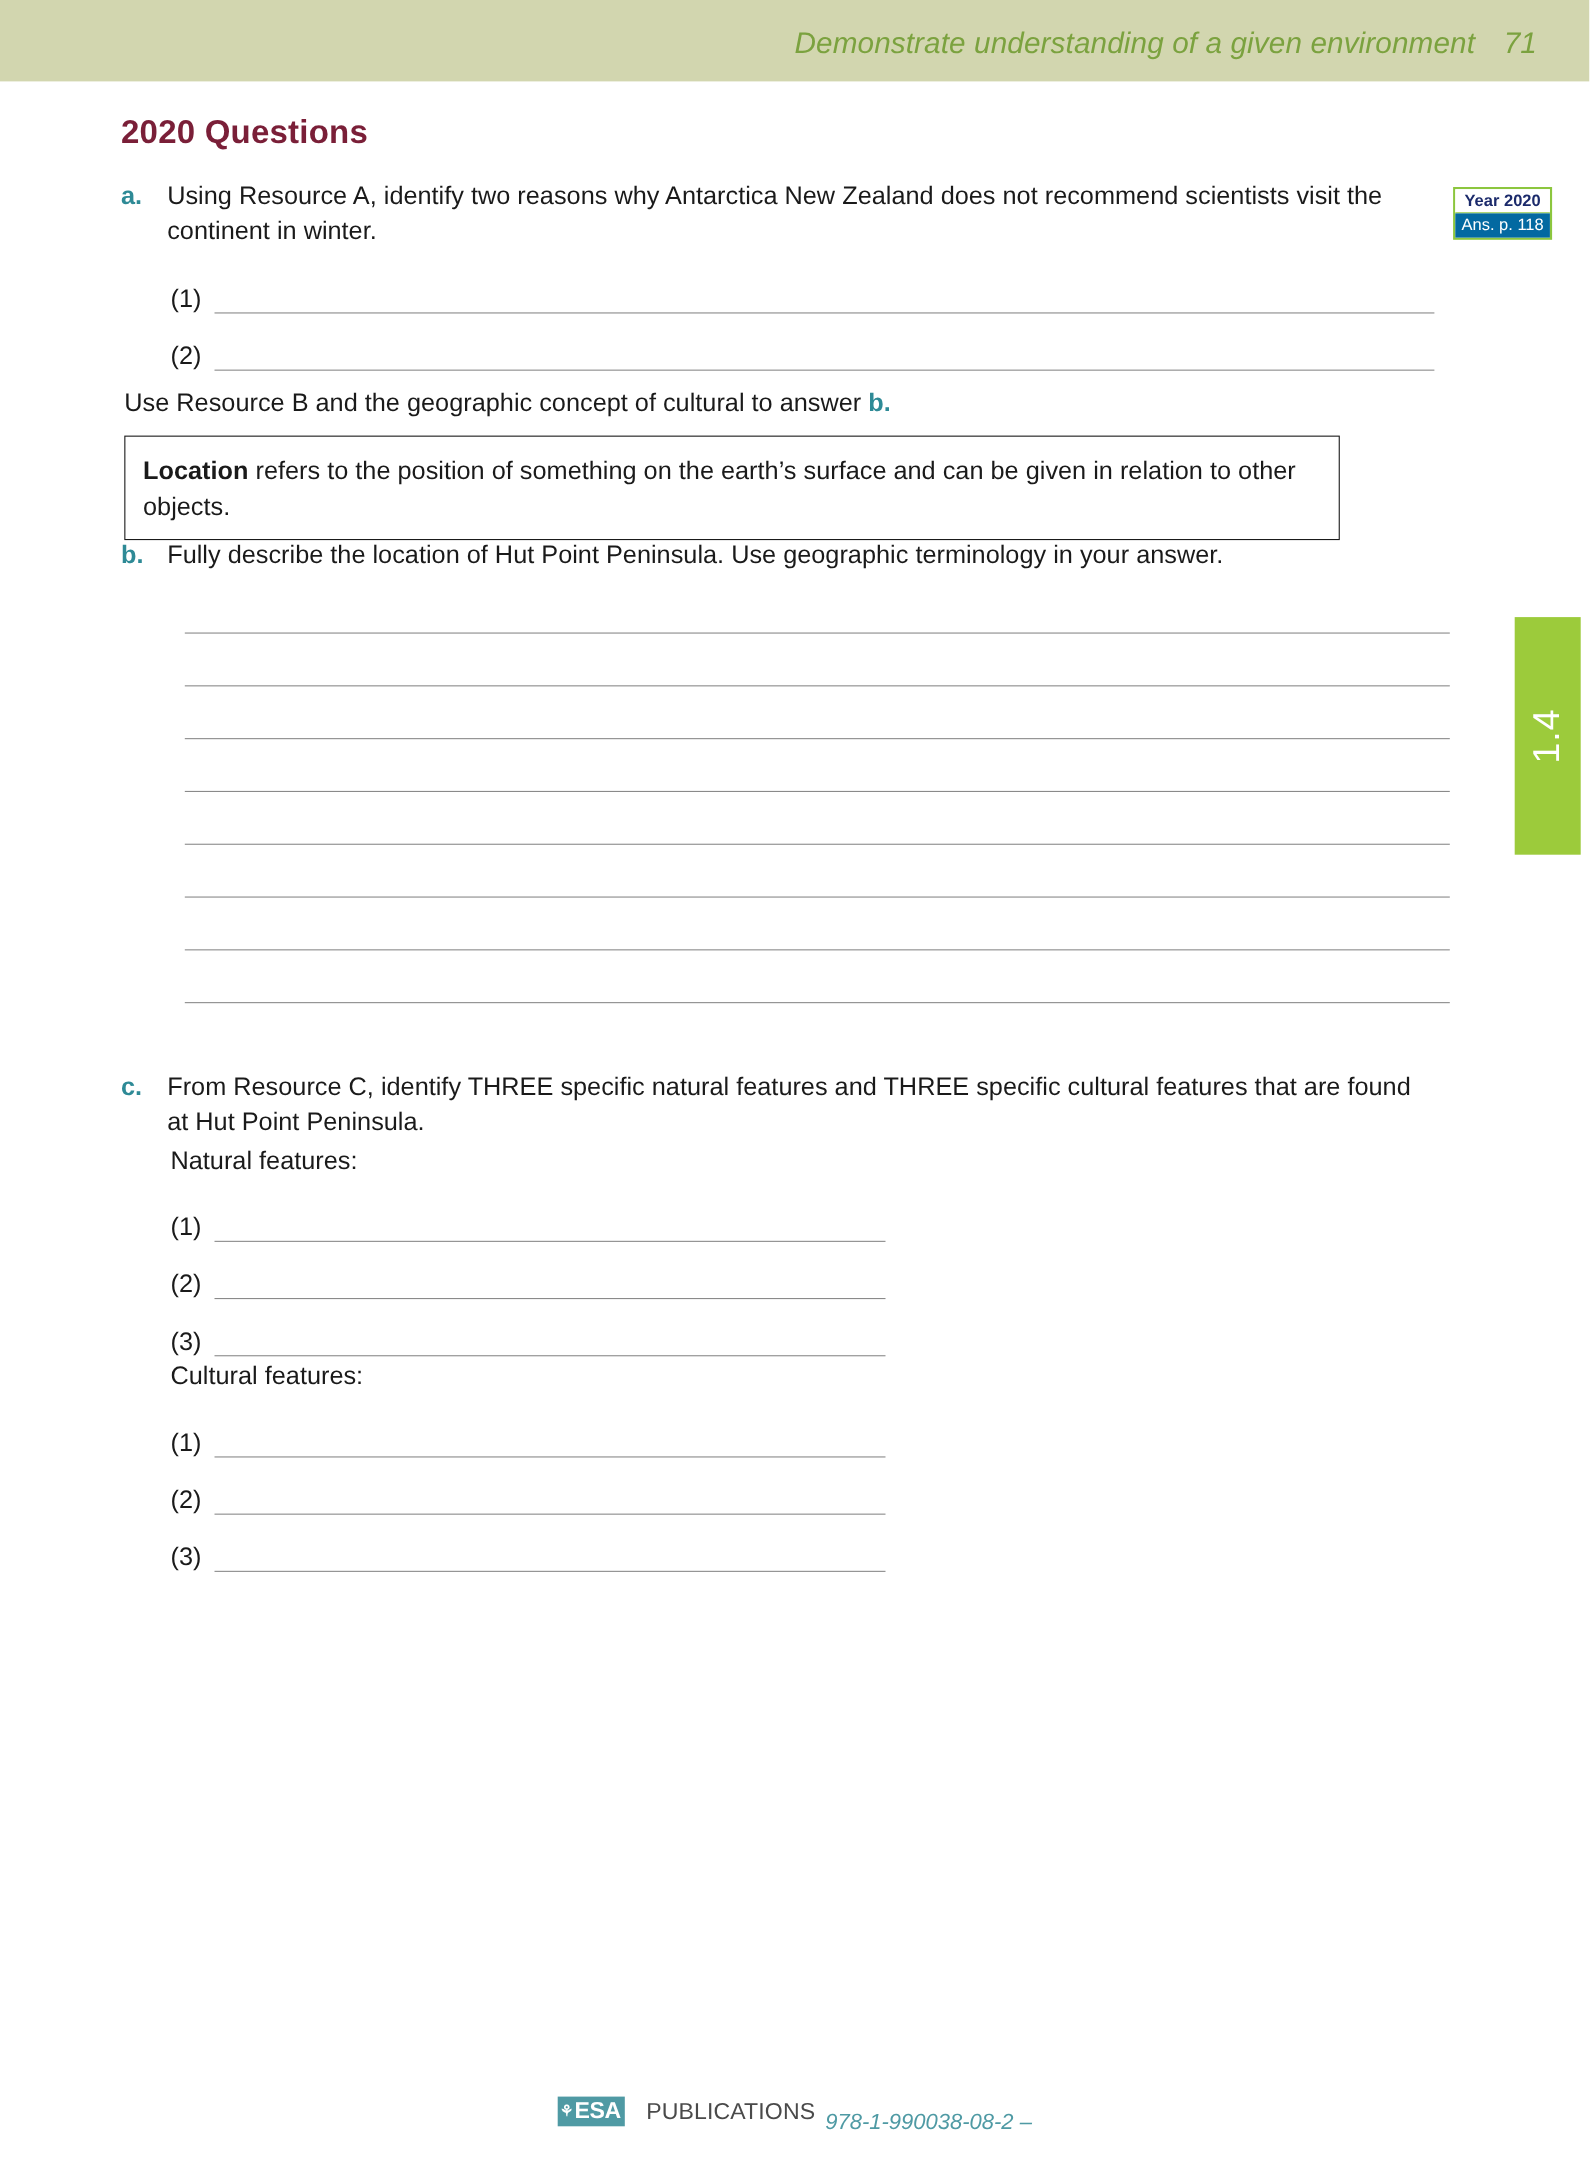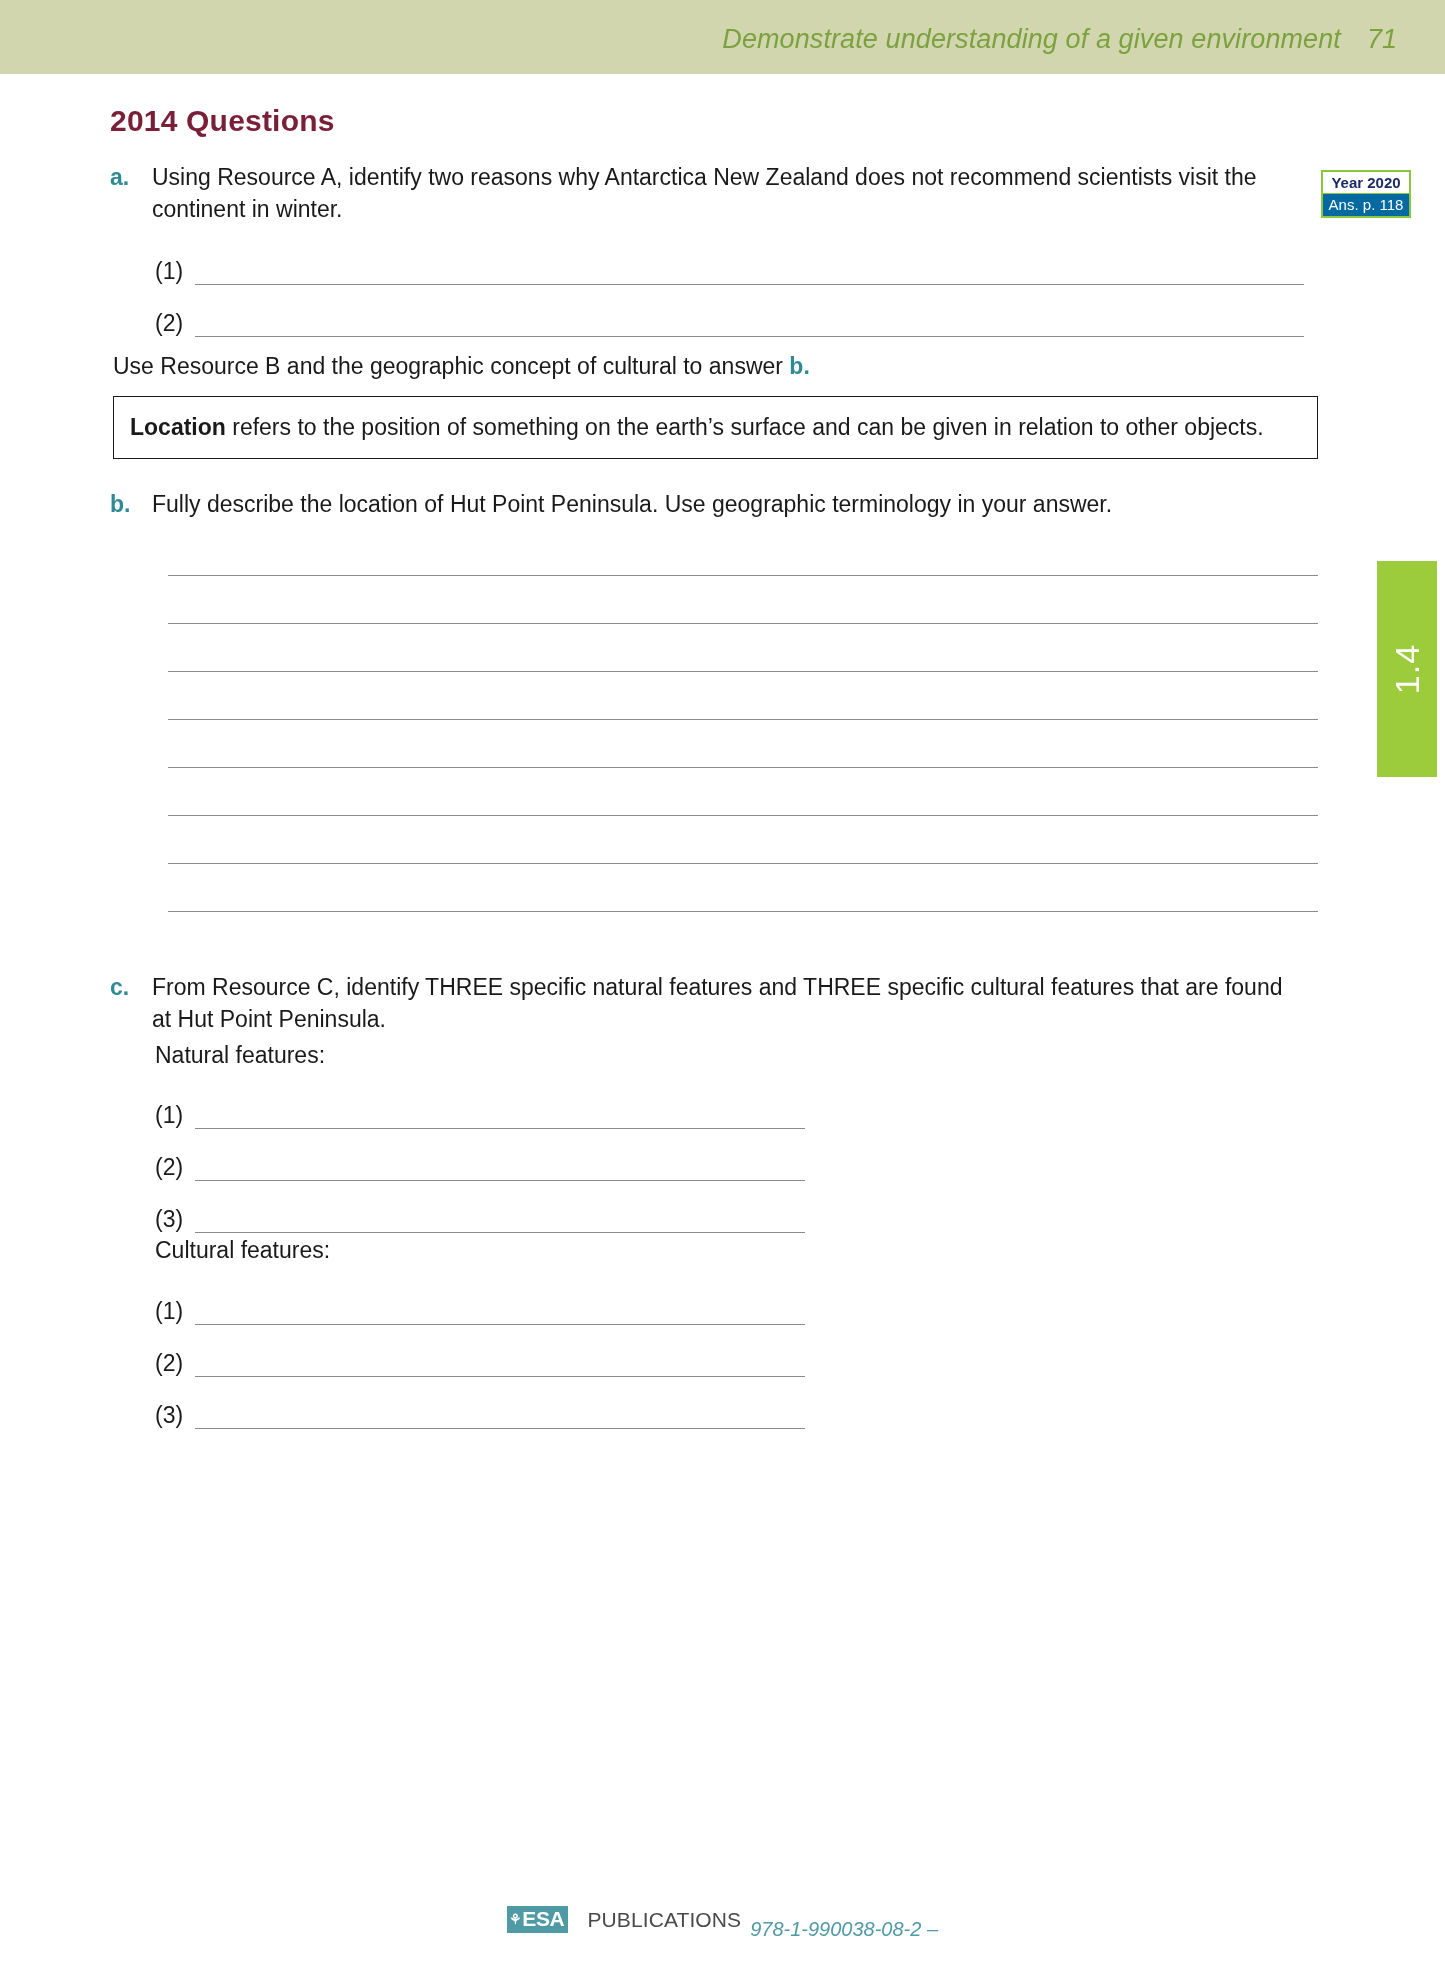--- a/index.html
+++ b/index.html
@@ -166,21 +166,21 @@
     position: absolute;
     border-bottom: 1px solid #8a8a8a;
     height: 1px;
   }
 
   
   .def-box {
     position: absolute;
     left: 113px;
     top: 322px;
-    width: 1205px;
+    width: 1105px;
     border: 1px solid #1a1a1a;
     box-sizing: border-box;
     padding: 14px 16px 14px 16px;
   }
   .def-box .def-text {
     font-size: 23px;
     color: #1a1a1a;
     line-height: 1.42;
   }
   .def-term {
@@ -251,21 +251,21 @@
     <span class="header-pageno">71</span>
   </div>
 </div>
 
 <div class="side-tab">
   <span class="side-tab-label">1.4</span>
 </div>
 
 <div class="content">
 
-  <div class="section-title">2014 Questions</div>
+  <div class="section-title">2020 Questions</div>
 
   <div class="ans-badge">
     <div class="row-year">Year 2020</div>
     <div class="row-ans">Ans. p. 118</div>
   </div>
 
   <div class="q-block" style="left:110px; top:88px; width:1175px;">
     <span class="q-marker">a.</span>
     <span class="q-text">Using Resource A, identify two reasons why Antarctica New Zealand does not recommend scientists visit the continent in winter.</span>
   </div>

